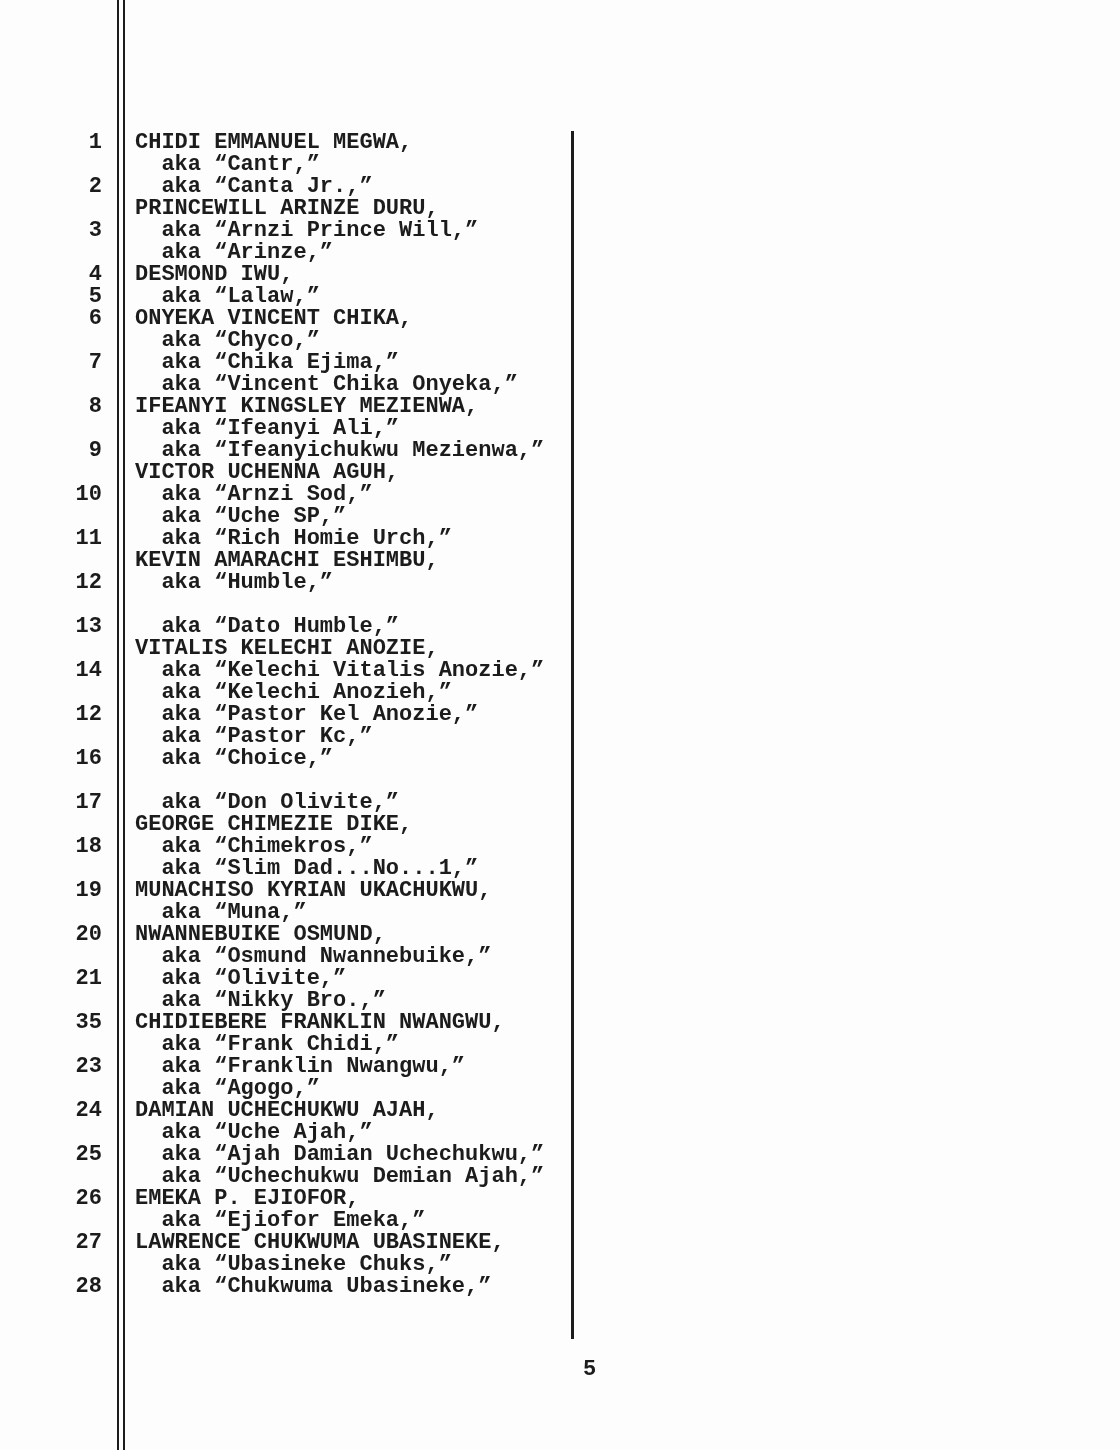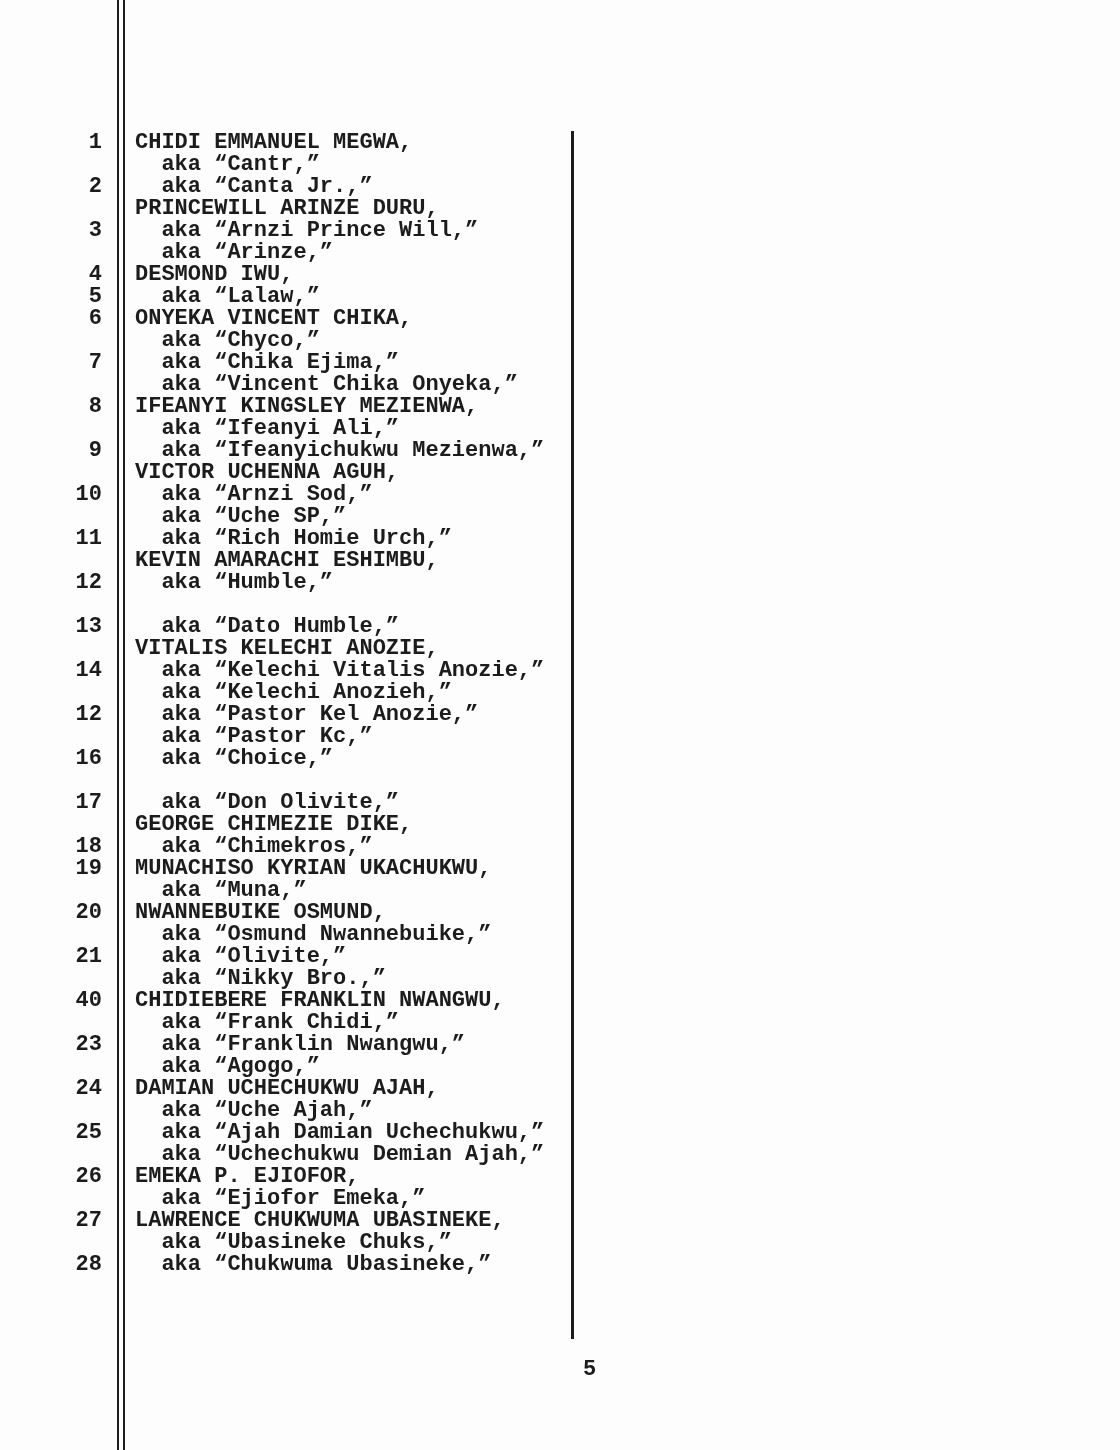--- a/index.html
+++ b/index.html
@@ -228,20 +228,24 @@
   <div class="row">
     <div class="num"></div>
     <div class="txt">GEORGE CHIMEZIE DIKE,</div>
   </div>
 
   <div class="row">
     <div class="num">18</div>
     <div class="txt">  aka “Chimekros,”</div>
   </div>
 
+  <div class="row">
+    <div class="num"></div>
+    <div class="txt">  aka “Slim Dad...No...1,”</div>
+  </div>
 
   <div class="row">
     <div class="num">19</div>
     <div class="txt">MUNACHISO KYRIAN UKACHUKWU,</div>
   </div>
 
   <div class="row">
     <div class="num"></div>
     <div class="txt">  aka “Muna,”</div>
   </div>
@@ -260,21 +264,21 @@
     <div class="num">21</div>
     <div class="txt">  aka “Olivite,”</div>
   </div>
 
   <div class="row">
     <div class="num"></div>
     <div class="txt">  aka “Nikky Bro.,”</div>
   </div>
 
   <div class="row">
-    <div class="num">40</div>
+    <div class="num">35</div>
     <div class="txt">CHIDIEBERE FRANKLIN NWANGWU,</div>
   </div>
 
   <div class="row">
     <div class="num"></div>
     <div class="txt">  aka “Frank Chidi,”</div>
   </div>
 
   <div class="row">
     <div class="num">23</div>

